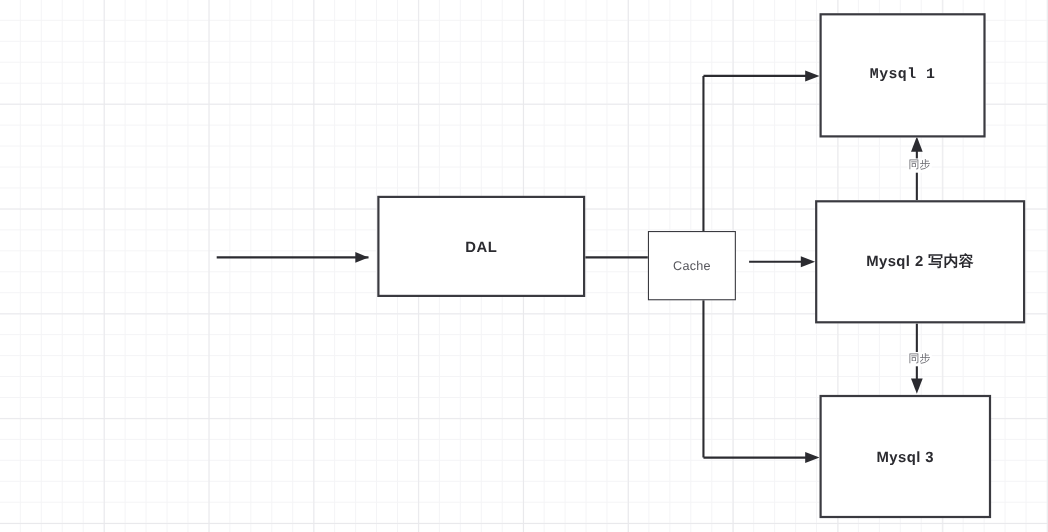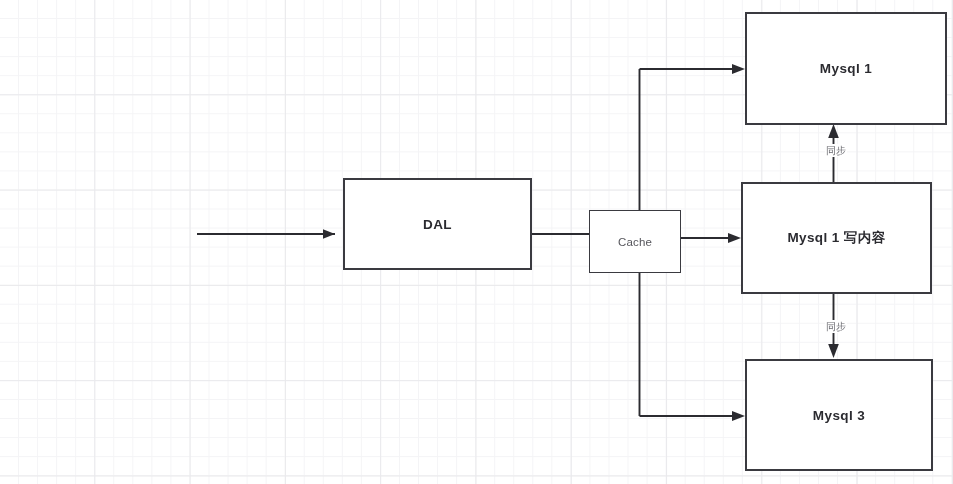--- a/index.html
+++ b/index.html
@@ -128,32 +128,32 @@
       <path class="edge-line" d="M 833.5 294 L 833.5 348"></path>
       <path class="edge-head" d="M 833.5 358 L 828.2 344 L 838.8 344 Z"></path>
     </g>
   </svg>
 
 
   <div class="node" style="left:343px; top:178px; width:189px; height:92px;">
     <span class="node-label">DAL</span>
   </div>
 
-  <div class="node cache" style="left:589px; top:210px; width:92px; height:63px;">
+  <div class="node cache" style="left:589px; top:210px; width:80px; height:63px;">
     <span class="node-label">Cache</span>
   </div>
 
-  <div class="node" style="left:745px; top:12px; width:202px; height:113px;">
+  <div class="node" style="left:745px; top:12px; width:151px; height:113px;font-family:Liberation Mono, monospace;">
     <span class="node-label">Mysql 1</span>
   </div>
 
   <div class="node" style="left:741px; top:182px; width:191px; height:112px;">
-    <span class="node-label">Mysql 1  写内容</span>
+    <span class="node-label">Mysql 2  写内容</span>
   </div>
 
-  <div class="node" style="left:745px; top:359px; width:188px; height:112px;text-align:center;">
+  <div class="node" style="left:745px; top:359px; width:156px; height:112px;text-align:center;">
     <span class="node-label">Mysql 3</span>
   </div>
 
   <div class="edge-label" style="left:825px; top:144px;">同步</div>
   <div class="edge-label" style="left:825px; top:320px;">同步</div>
 
 </div>
 
 </body></html>

